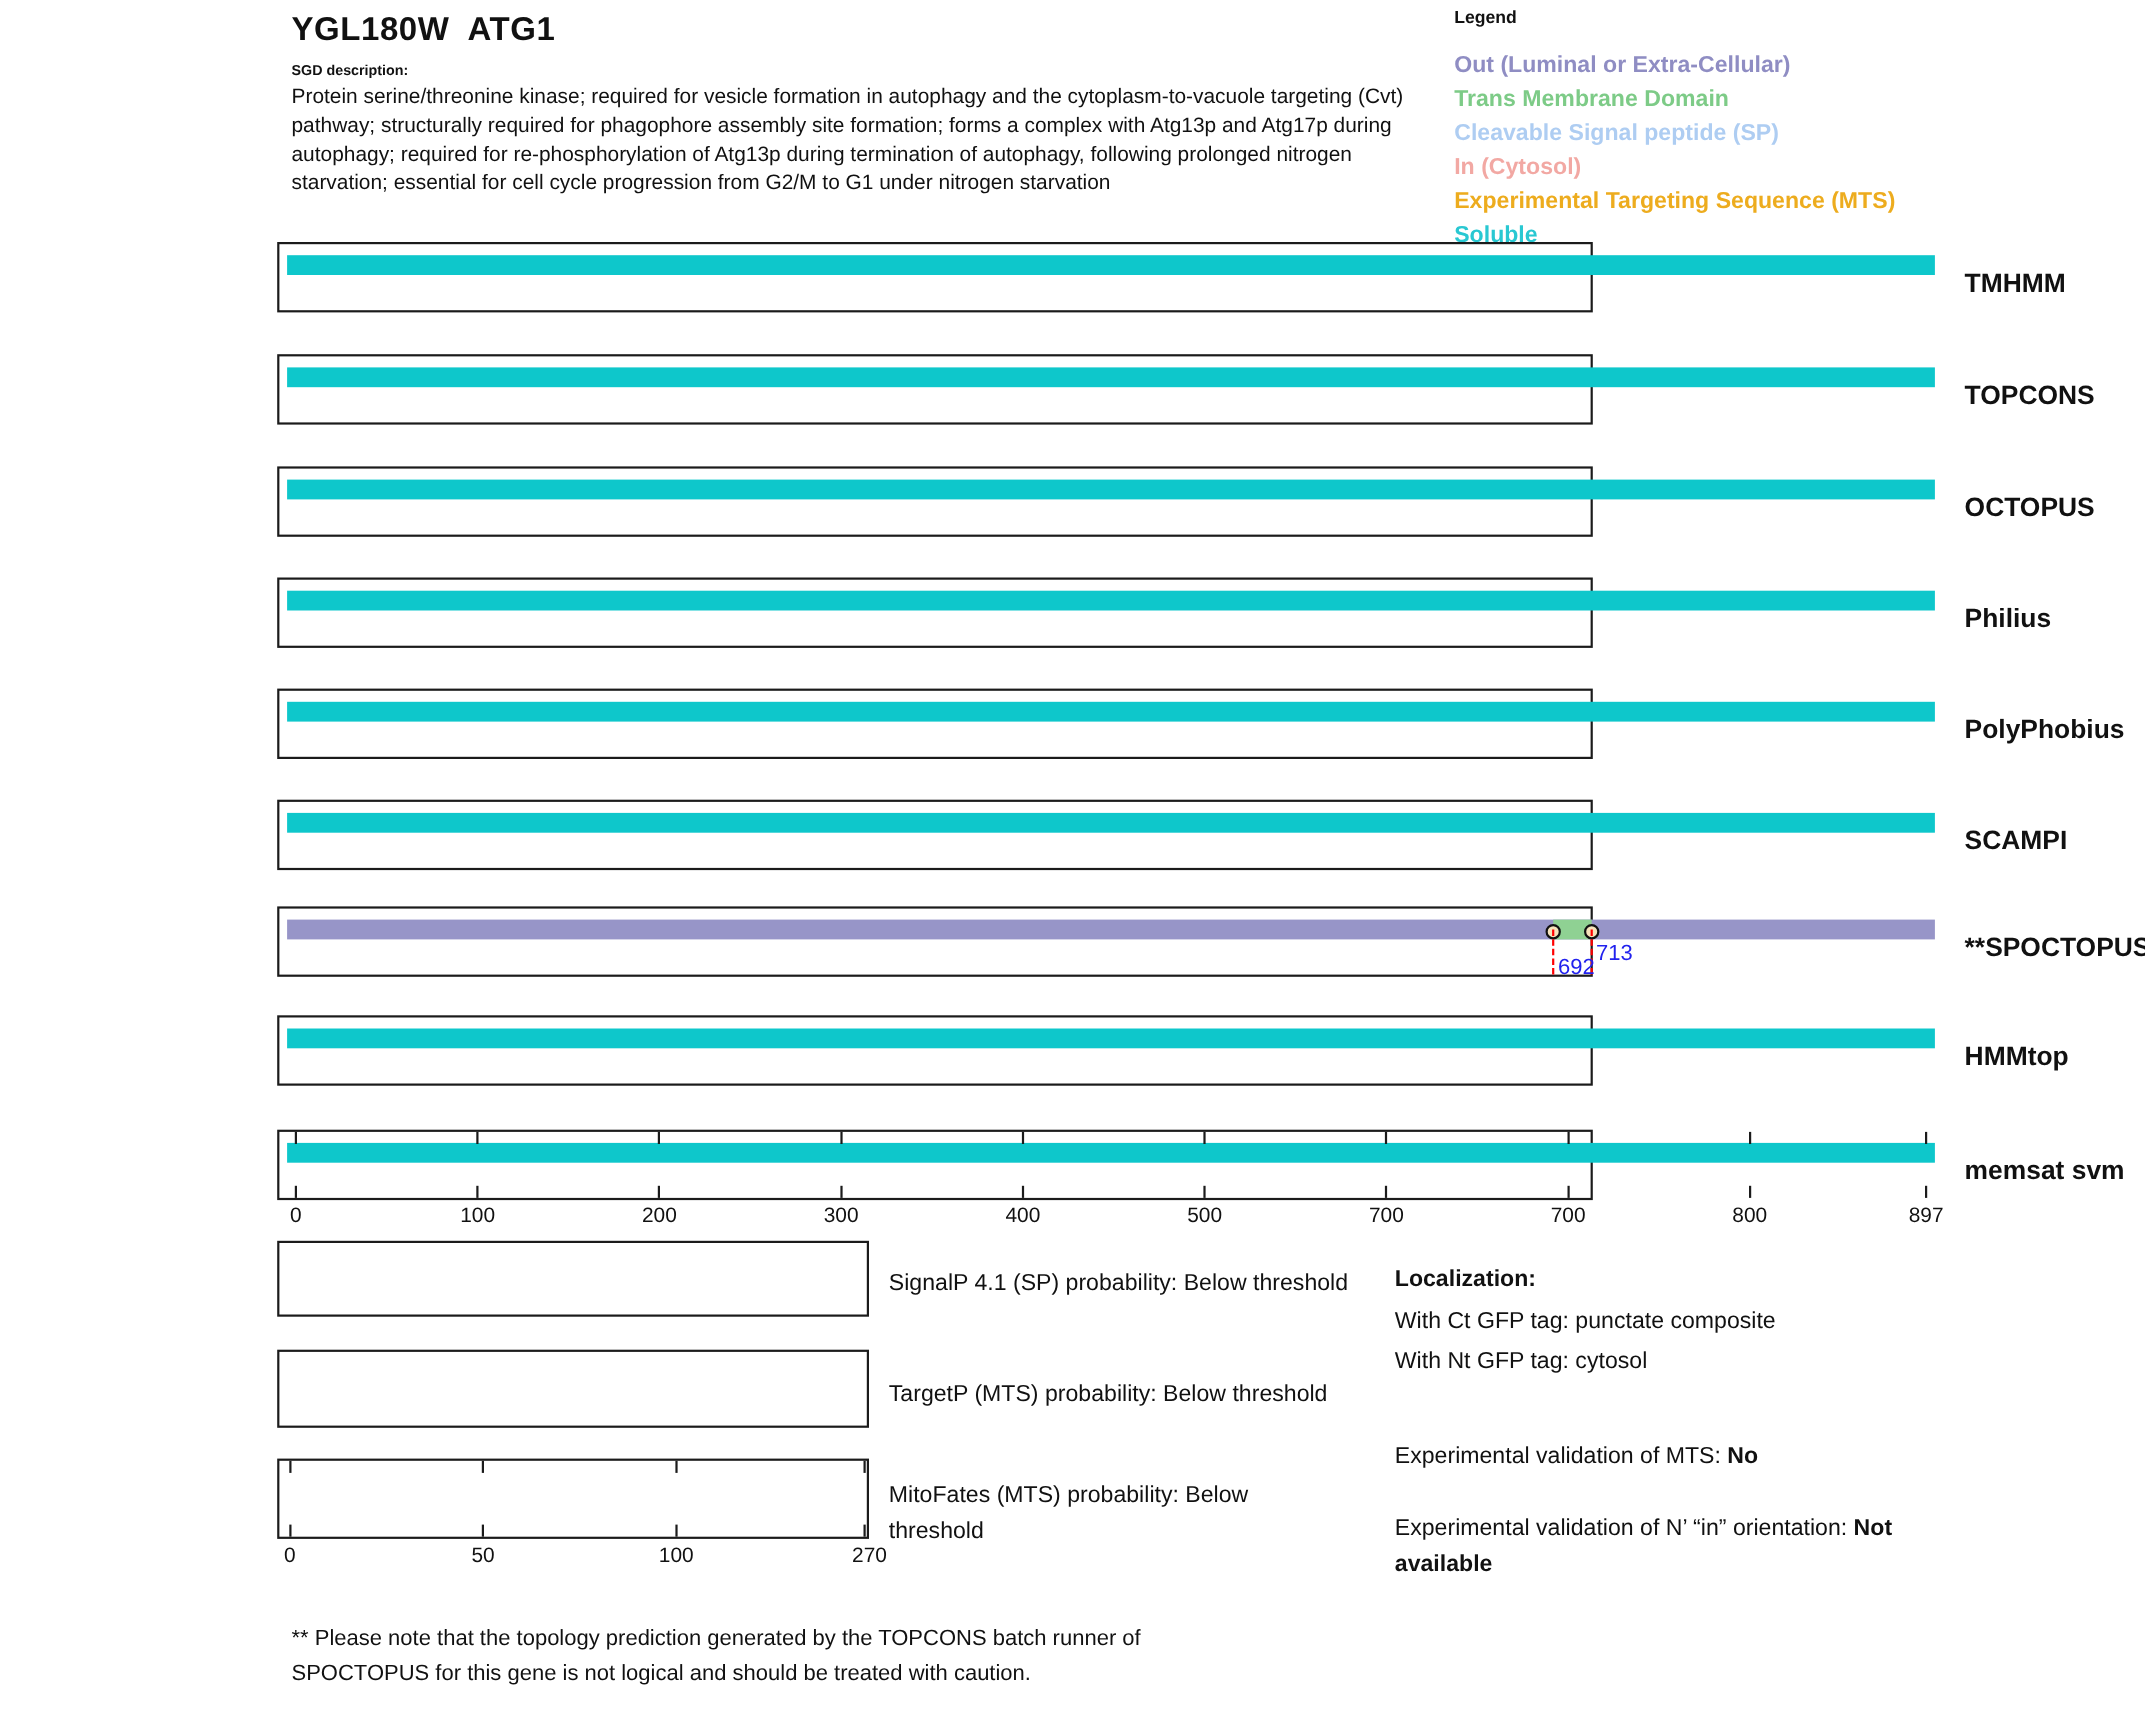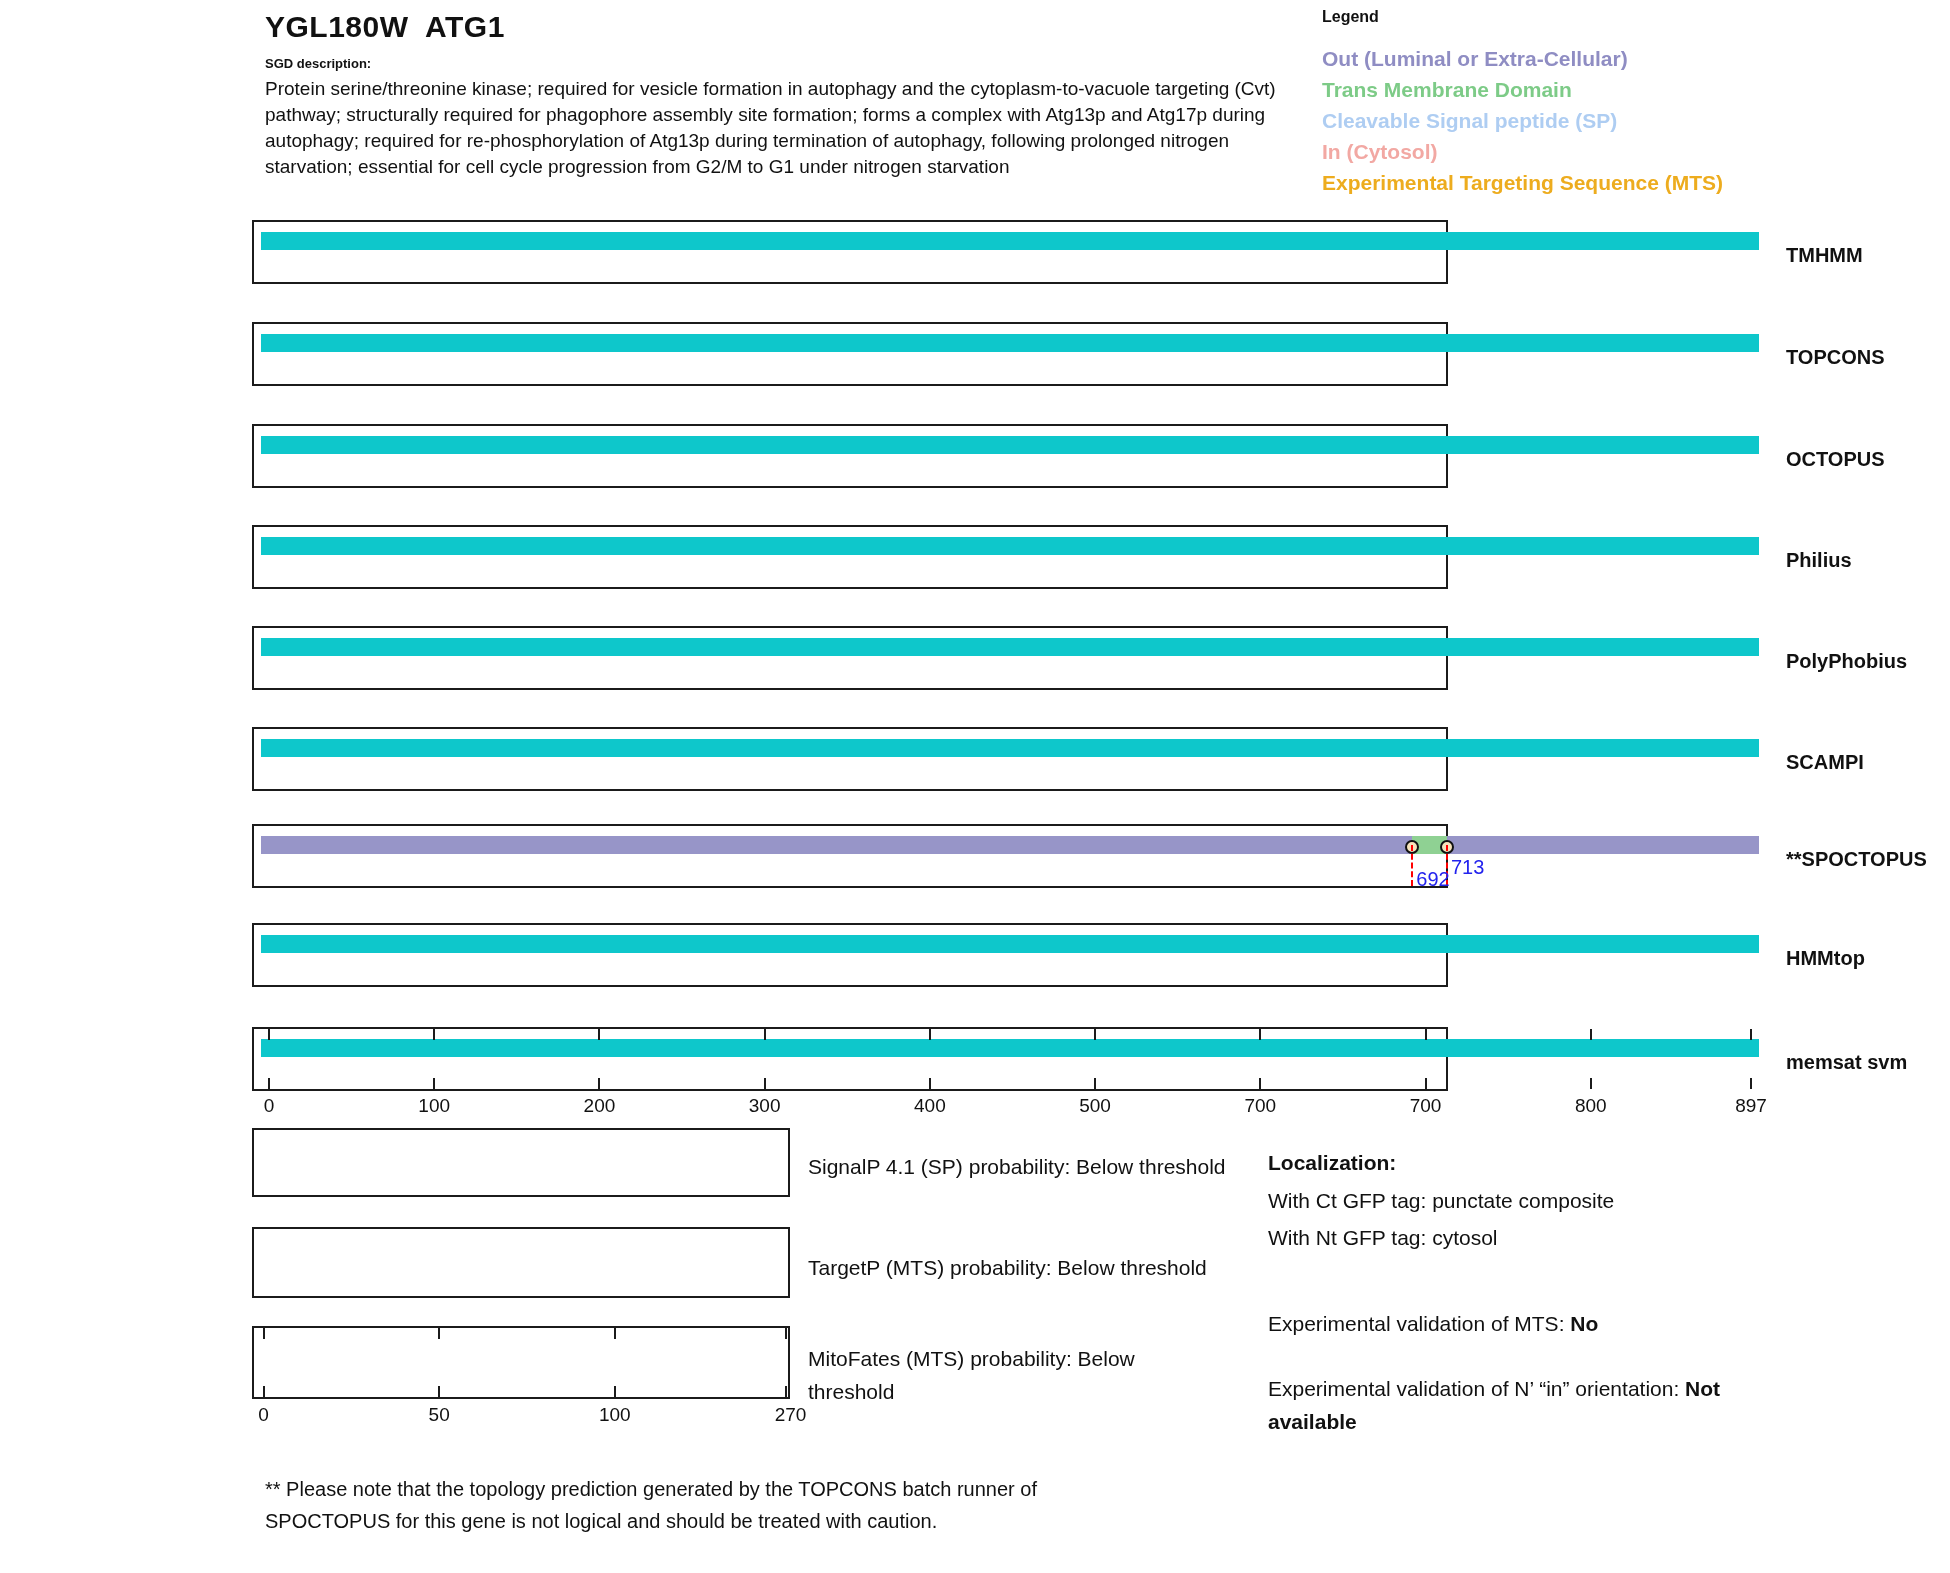--- a/index.html
+++ b/index.html
@@ -21,21 +21,21 @@
   #legend{left:1322px;top:8px;}
   #legend .legend-heading{font-size:16px;font-weight:bold;margin-bottom:17px;}
   #legend .legend-item{font-size:21px;font-weight:bold;line-height:31px;white-space:nowrap;}
 
   
   .box{
     position:absolute;left:252px;width:1196px;height:64px;
     border:2px solid #1b1b1b;box-sizing:border-box;background:#fff;
   }
   .bar{position:absolute;left:7px;top:10px;width:1498px;height:18px;}
-  .track-label{position:absolute;left:1786px;font-size:20px;font-weight:bold;white-space:nowrap;}
+  .track-label{position:absolute;left:1786px;font-size:24px;font-weight:bold;white-space:nowrap;}
 
   .tick{position:absolute;width:2px;height:11px;background:#1b1b1b;}
   .tick.top{top:0;}
   .tick.bottom{bottom:0;}
 
   .tm-line{position:absolute;top:19px;bottom:0;width:0;border-left:2px dashed #ff0000;z-index:3;}
   .tm-circle{position:absolute;top:14px;width:10px;height:10px;border:2px solid #111;border-radius:50%;z-index:2;}
   .tm-pos{position:absolute;font-size:20px;z-index:4;white-space:nowrap;}
 
   
@@ -69,20 +69,21 @@
 <div class="abs" id="sgd-label">SGD description:</div>
 <div class="abs" id="sgd-desc">Protein serine/threonine kinase; required for vesicle formation in autophagy and the cytoplasm-to-vacuole targeting (Cvt) pathway; structurally required for phagophore assembly site formation; forms a complex with Atg13p and Atg17p during autophagy; required for re-phosphorylation of Atg13p during termination of autophagy, following prolonged nitrogen starvation; essential for cell cycle progression from G2/M to G1 under nitrogen starvation</div>
 
 <div class="abs" id="legend">
   <div class="legend-heading">Legend</div>
   <div class="legend-item" style="color: rgb(143, 141, 195);">Out (Luminal or Extra-Cellular)</div>
   <div class="legend-item" style="color: rgb(125, 203, 135);">Trans Membrane Domain</div>
   <div class="legend-item" style="color: rgb(174, 205, 242);">Cleavable Signal peptide (SP)</div>
   <div class="legend-item" style="color: rgb(242, 168, 163);">In (Cytosol)</div>
   <div class="legend-item" style="color: rgb(237, 172, 30);">Experimental Targeting Sequence (MTS)</div>
+  <div class="legend-item" style="color: rgb(41, 200, 210);">Soluble</div>
 </div>
 
 <div class="box" style="top:220px">
   <div class="bar" style="background: rgb(14, 199, 203);"></div>
 </div>
 <div class="track-label" style="top:244px">TMHMM</div>
 
 <div class="box" style="top:322px">
   <div class="bar" style="background: rgb(14, 199, 203);"></div>
 </div>

